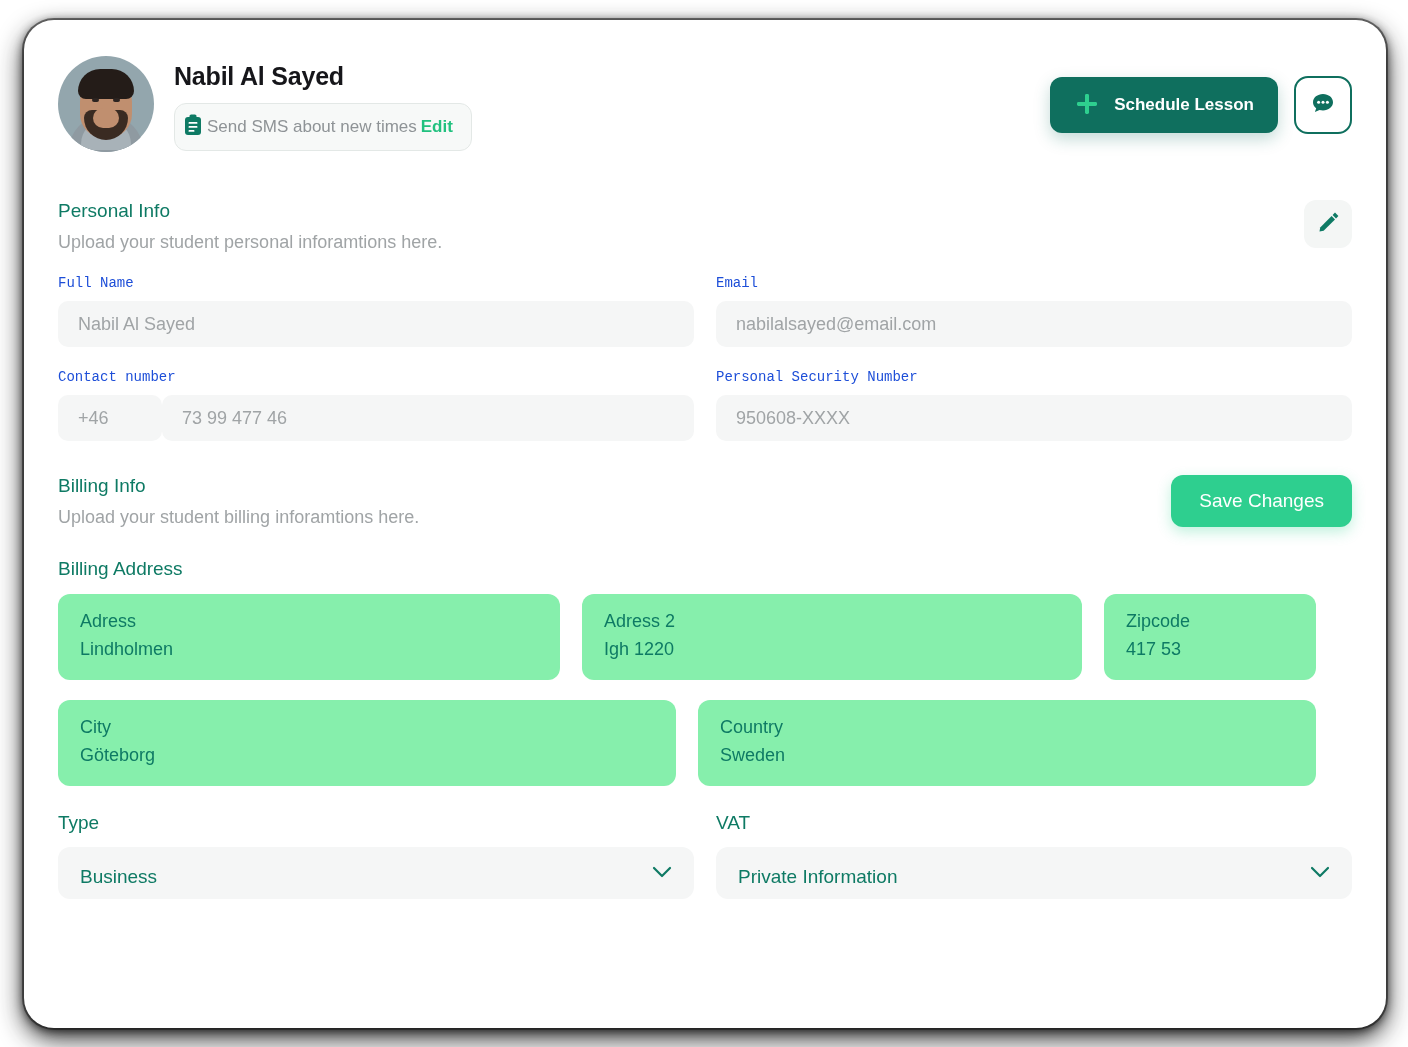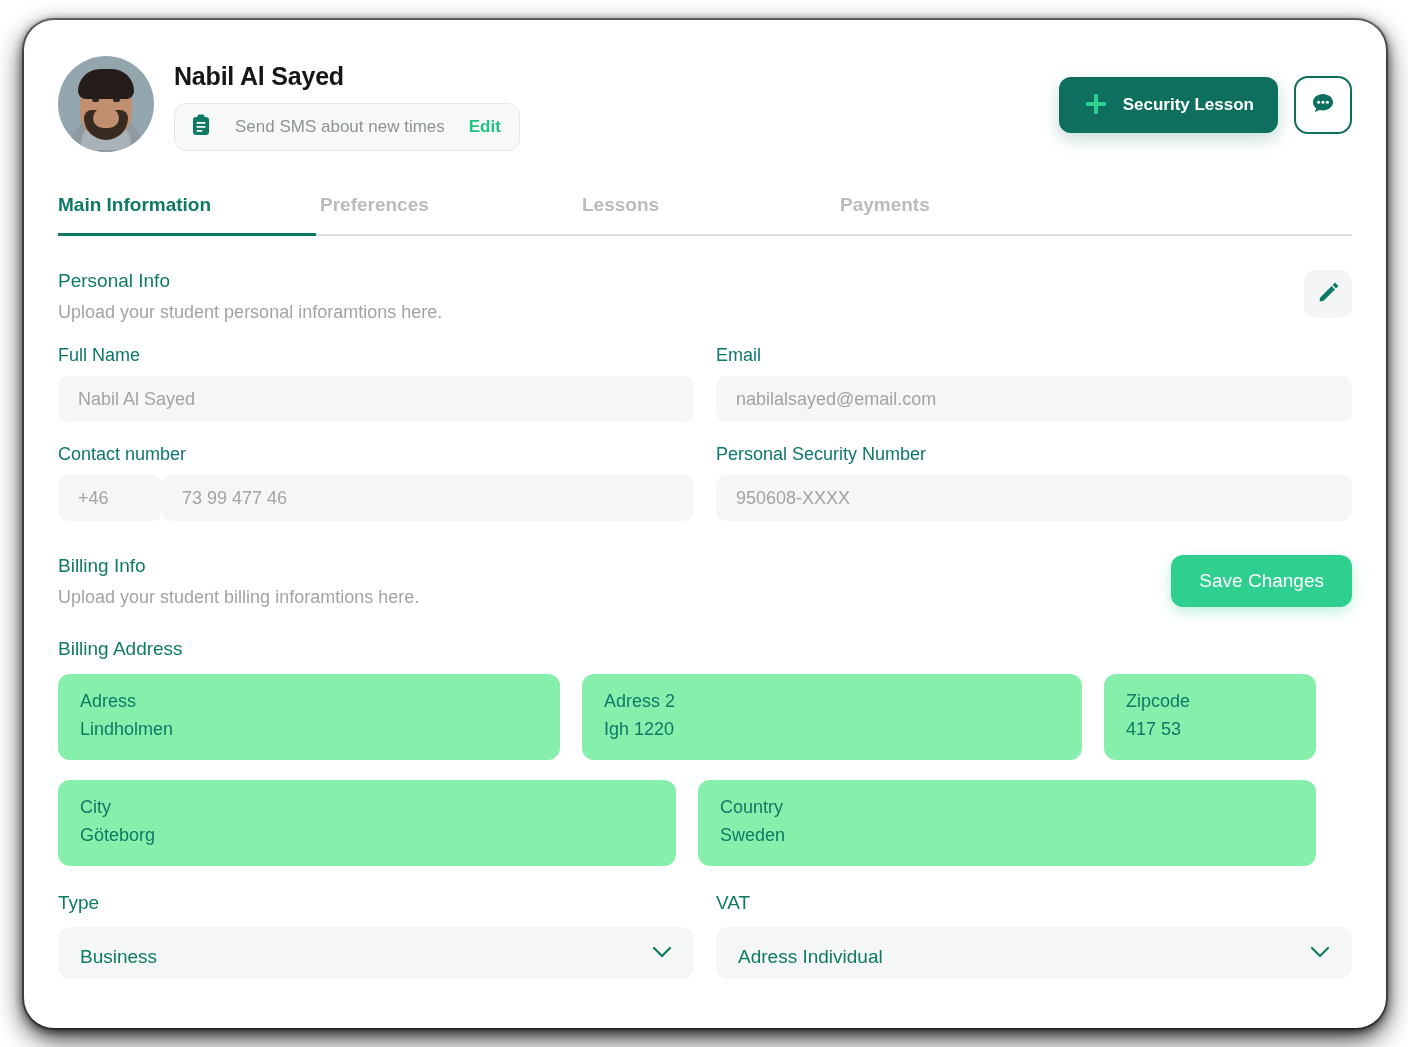--- a/index.html
+++ b/index.html
@@ -109,25 +109,25 @@
   .person-name {
     font-size: 25px;
     font-weight: bold;
     color: #16161a;
     letter-spacing: -0.2px;
     margin-bottom: 12px;
   }
   .sms-badge {
     display: inline-flex;
     align-items: center;
-    gap: 24px;
+    gap: 4px;
     background: #f7f9f8;
     border: 1px solid #e3e8e6;
     border-radius: 12px;
-    padding: 10px 18px 10px 16px;
+    padding: 10px 18px 10px 8px;
   }
   .sms-text { font-size: 17px; color: #8e9396; }
   .sms-edit { font-size: 17px; font-weight: bold; color: #21c17f; }
 
   .header-actions { display: flex; align-items: center; gap: 16px; padding-top: 20px; }
 
   .schedule-btn {
     display: inline-flex;
     align-items: center;
     gap: 14px;
@@ -209,23 +209,24 @@
     cursor: pointer;
     box-shadow: 0 5px 14px rgba(46,207,143,0.3);
   }
 
   
   .grid2 { display: flex; gap: 22px; margin-top: 22px; }
   .col { flex: 1; }
 
   .field-label {
     display: block;
-    font-size: 18px;
-    color: #0f766e;
+    font-size: 14px;
+    color: #1d4ed8;
     margin-bottom: 10px;
+    font-family: Liberation Mono, monospace;
   }
   .input {
     width: 100%;
     height: 46px;
     background: #f5f6f6;
     border: none;
     border-radius: 10px;
     padding: 0 20px;
     font-size: 18px;
     font-family: inherit;
@@ -326,43 +327,36 @@
       </div>
 
       <div class="header-actions">
         <button class="schedule-btn">
           <span>
             <svg width="26" height="26" viewBox="0 0 26 26">
               <rect x="11" y="3" width="4" height="20" rx="1.4" fill="#2ecf8f"></rect>
               <rect x="3" y="11" width="20" height="4" rx="1.4" fill="#2ecf8f"></rect>
             </svg>
           </span>
-          <span class="schedule-label">Security Lesson</span>
+          <span class="schedule-label">Schedule Lesson</span>
         </button>
 
         <button class="chat-btn">
           <span>
             <svg width="28" height="28" viewBox="0 0 28 28">
               <path d="M14 4c5.5 0 10 3.6 10 8.2 0 4.5-4.5 8.2-10 8.2-1.2 0-2.4-.2-3.5-.5l-4.6 2.2 1.3-3.9C5 16.7 4 14.6 4 12.2 4 7.6 8.5 4 14 4z" fill="#0f6f5e"></path>
               <circle cx="9.6" cy="12.3" r="1.5" fill="#ffffff"></circle>
               <circle cx="14" cy="12.3" r="1.5" fill="#ffffff"></circle>
               <circle cx="18.4" cy="12.3" r="1.5" fill="#ffffff"></circle>
             </svg>
           </span>
         </button>
       </div>
     </div>
 
-    <div class="tabs">
-      <button class="tab">Main Information</button>
-      <button class="tab">Preferences</button>
-      <button class="tab">Lessons</button>
-      <button class="tab">Payments</button>
-      <div class="tab-underline"></div>
-    </div>
 
     <div class="section-head">
       <div>
         <div class="sec-title">Personal Info</div>
         <div class="sec-sub">Upload your student personal inforamtions here.</div>
       </div>
       <button class="pencil-btn">
         <span>
           <svg width="22" height="22" viewBox="0 0 22 22">
             <path d="M3.2 15.4 14.6 4l3.4 3.4L6.6 18.8l-4.1.7z" fill="#0e7a64"></path>
@@ -442,21 +436,21 @@
             <svg width="20" height="12" viewBox="0 0 20 12">
               <path d="M2 2l8 8 8-8" stroke="#0e7a64" stroke-width="2.2" fill="none" stroke-linecap="round" stroke-linejoin="round"></path>
             </svg>
           </span>
         </div>
       </div>
 
       <div class="sel-col">
         <label class="sel-label">VAT</label>
         <div class="select-box">
-          <span class="select-value">Adress Individual</span>
+          <span class="select-value">Private Information</span>
           <span class="chev">
             <svg width="20" height="12" viewBox="0 0 20 12">
               <path d="M2 2l8 8 8-8" stroke="#0e7a64" stroke-width="2.2" fill="none" stroke-linecap="round" stroke-linejoin="round"></path>
             </svg>
           </span>
         </div>
       </div>
     </div>
 
   </div>

